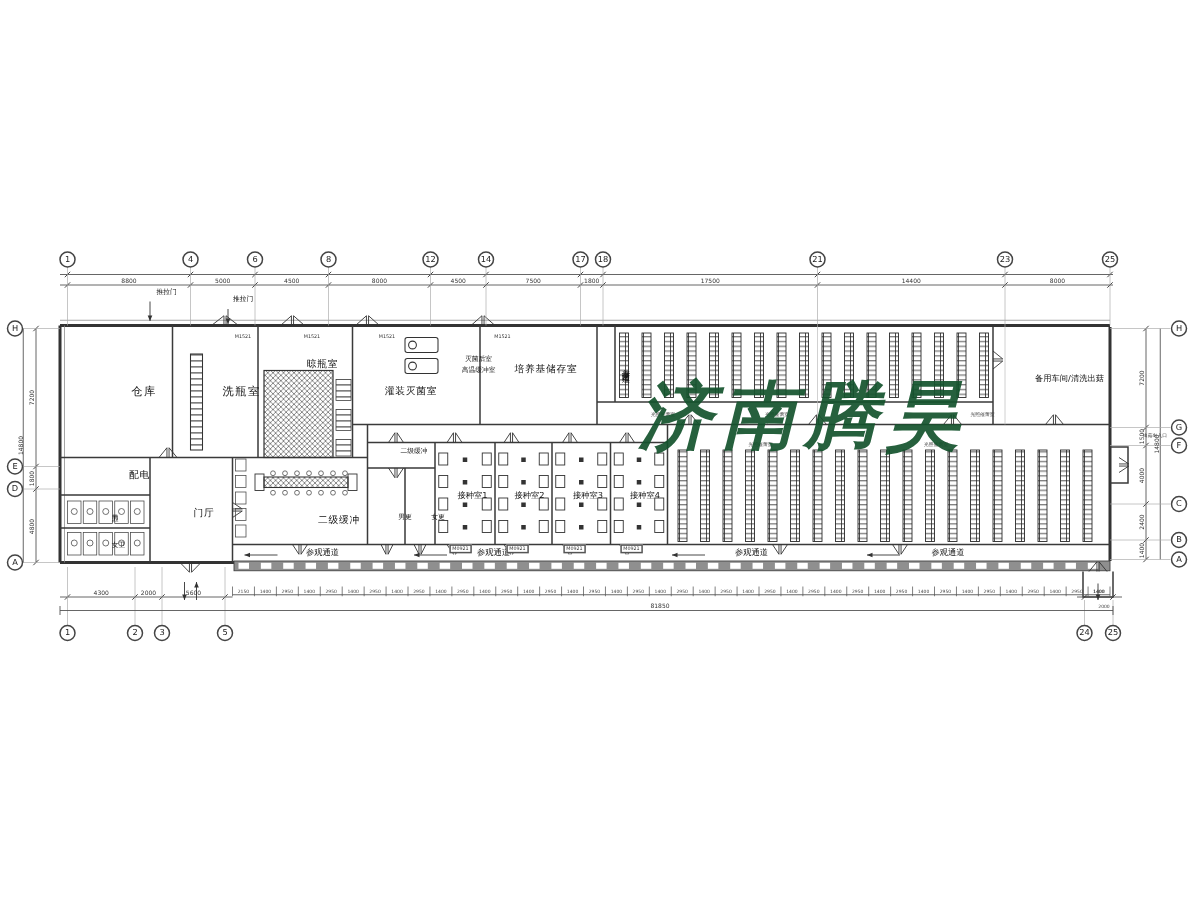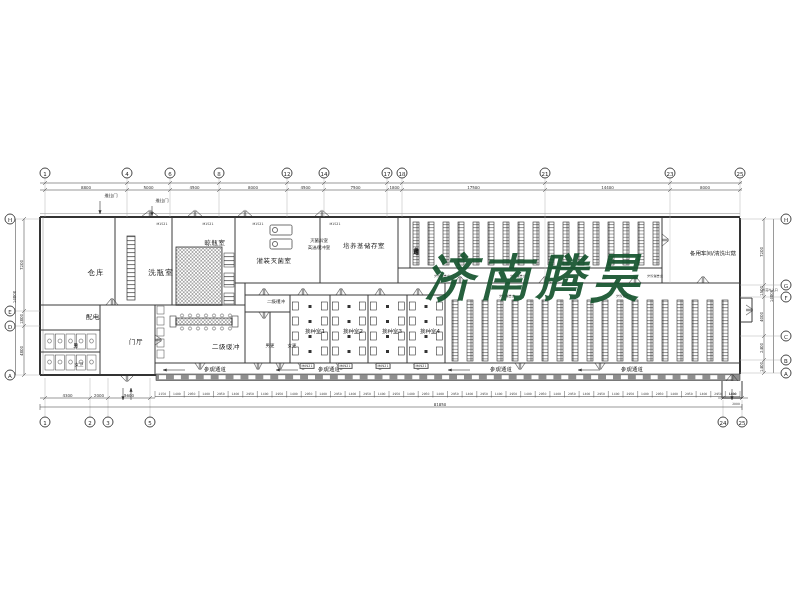--- a/index.html
+++ b/index.html
@@ -1,20 +1,20 @@
 <!DOCTYPE html>
 <html><head>
 <meta charset="utf-8">
 <style>
   html,body{margin:0;padding:0;background:#fff;}
   #canvas{position:relative;width:800px;height:600px;background:#ffffff;overflow:hidden;
           font-family:"DejaVu Sans",sans-serif;color:#1a1a1a;}
   #plan{position:absolute;left:0;top:0;}
   .lbl{position:absolute;white-space:nowrap;transform:translate(-50%,-50%);color:#111;line-height:1;padding-left:24px;}
-  .r7{font-size:7.5px;letter-spacing:1px;margin-top:12px;}
+  .r7{font-size:7.5px;letter-spacing:1px;}
   .r6{font-size:6.5px;letter-spacing:0.5px;}
   .r5{font-size:5.5px;}
   .r4{font-size:4.5px;}
   .r3{font-size:3.2px;color:#333;}
   .vert{writing-mode:vertical-rl;text-orientation:upright;letter-spacing:1px;}
   .boxed{border:0.5px solid #555;padding:0.5px 1px;background:#fff;}
   .bub{position:absolute;width:11px;height:11px;border:0.9px solid #444;border-radius:50%;
        background:#fff;font-size:5.5px;color:#222;display:flex;align-items:center;justify-content:center;
        transform:translate(-50%,-50%);box-sizing:border-box;}
   .dim{position:absolute;font-size:4px;color:#333;transform:translate(-50%,-50%);white-space:nowrap;}

